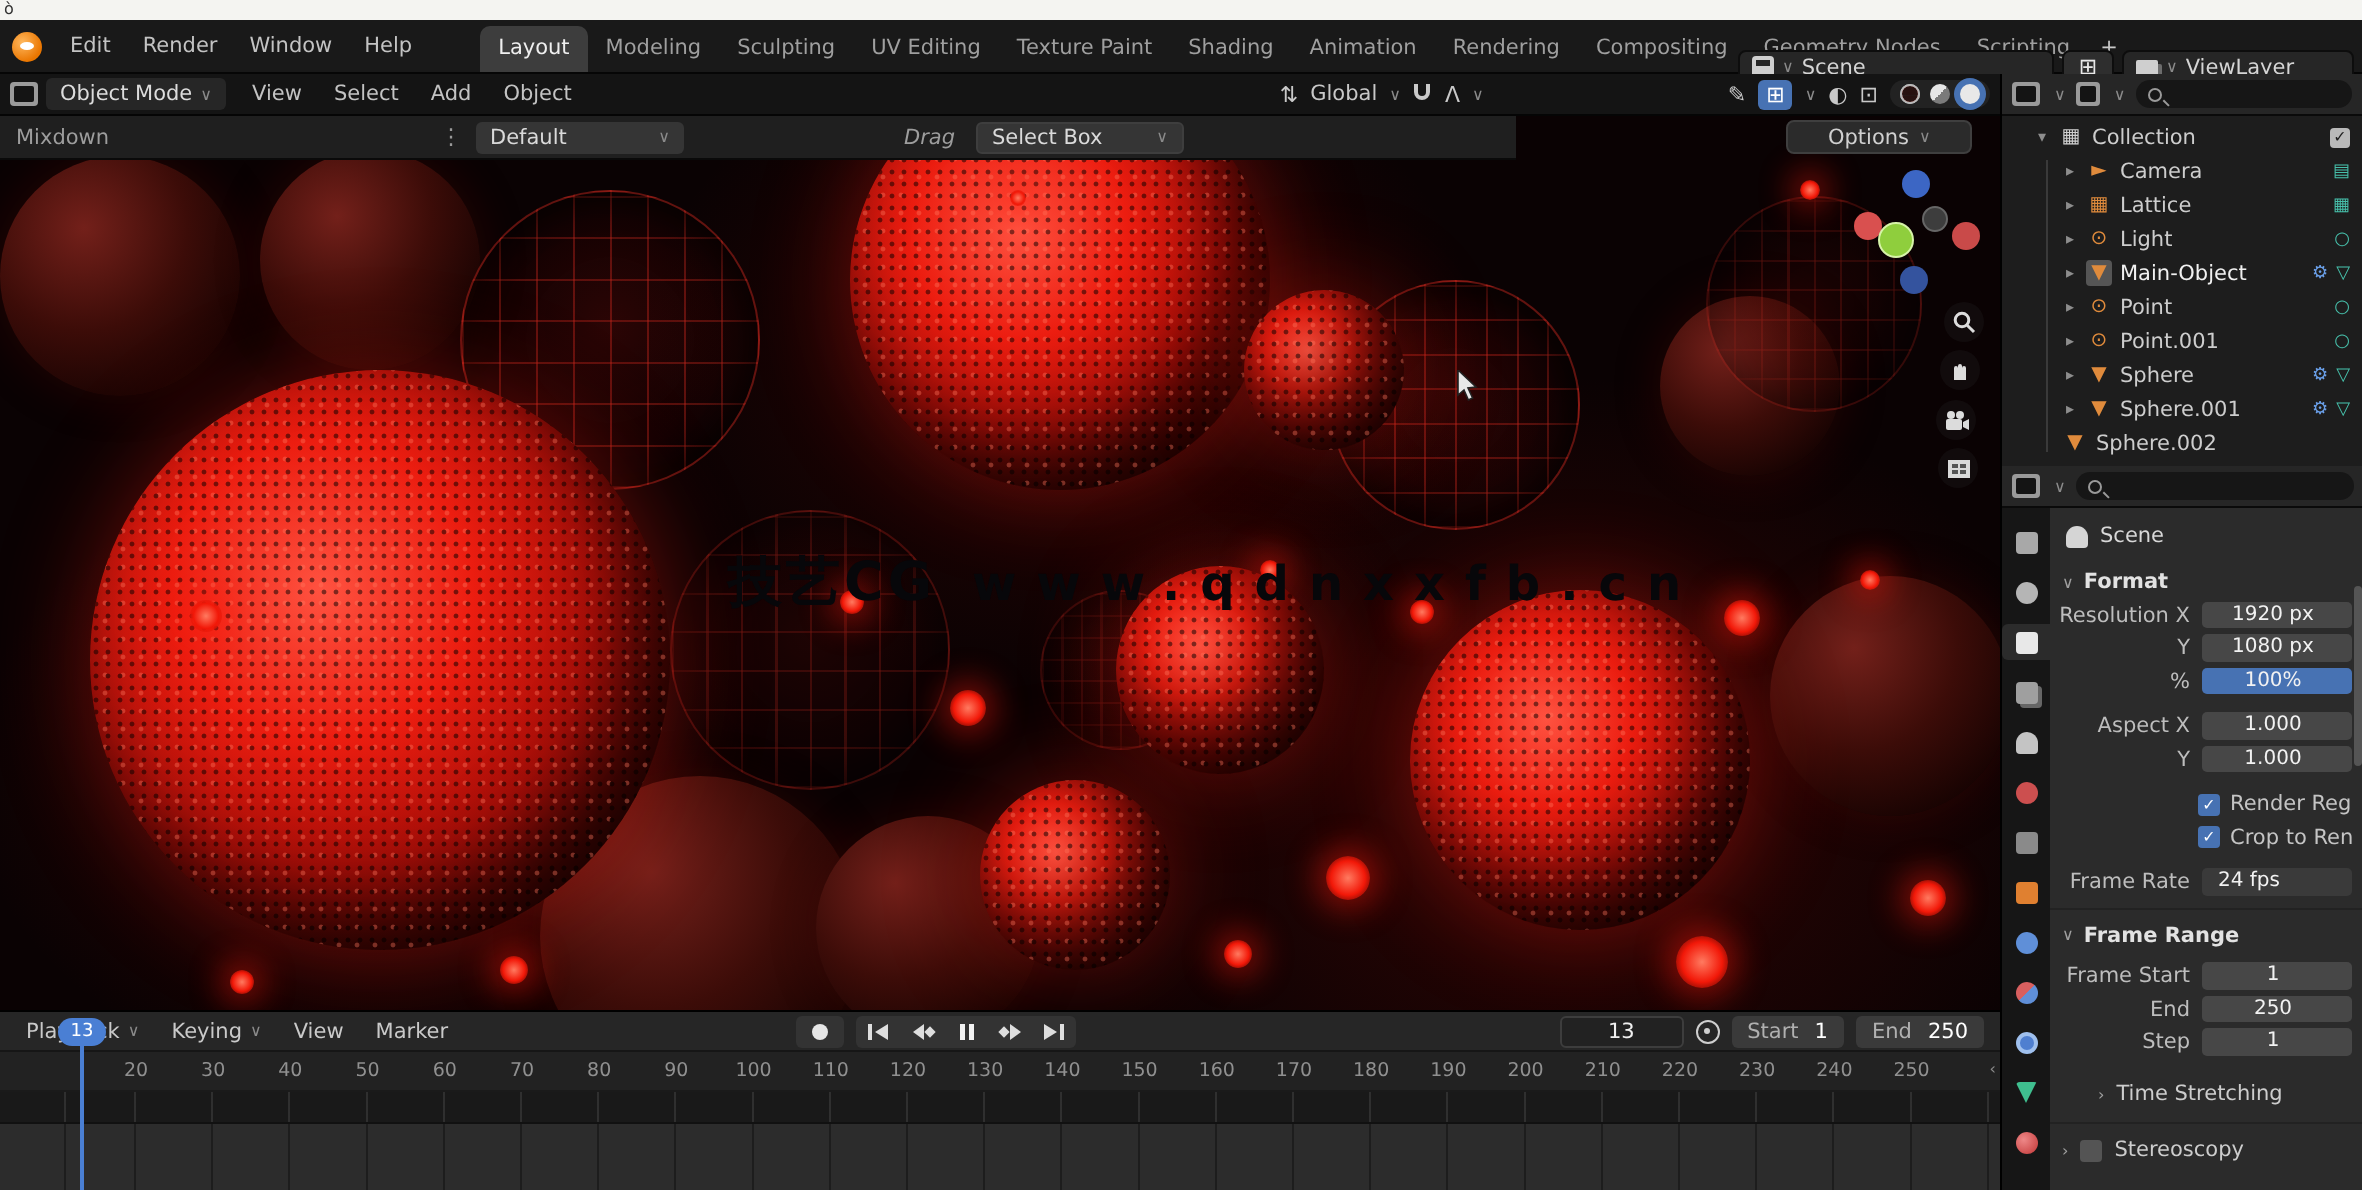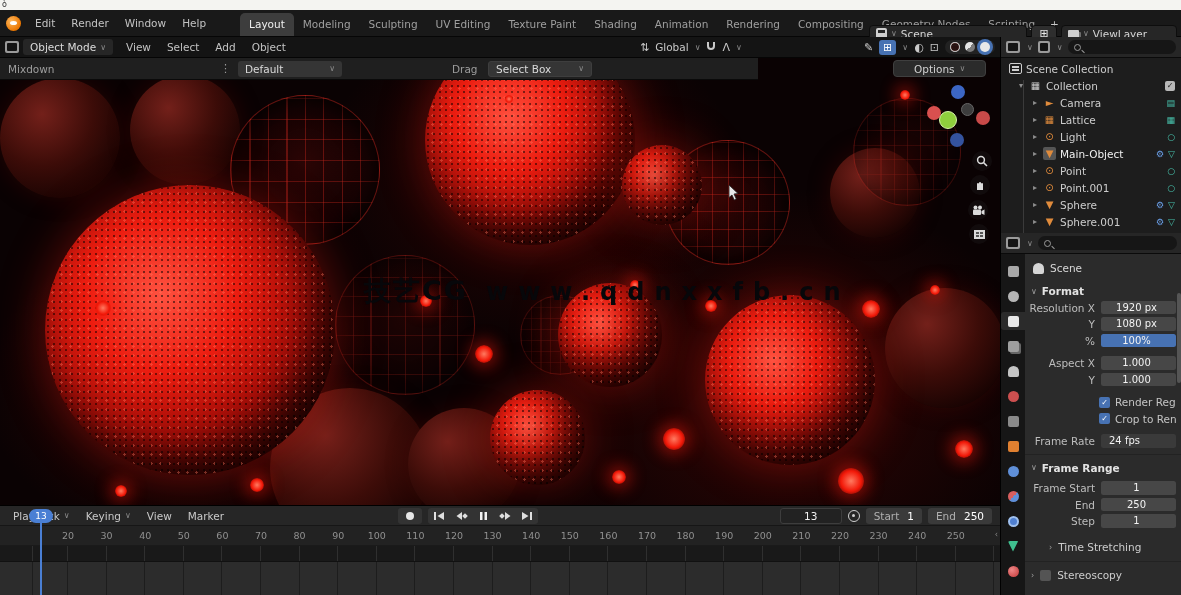--- a/index.html
+++ b/index.html
@@ -79,21 +79,21 @@
   .wm-url { font-size:24px; letter-spacing:10px; }
 
   
   .toolrow { position:absolute; left:0; top:0; width:758px; height:22px; background:#1f1f1f;
              border-bottom:1px solid #0a0a0a; display:flex; align-items:center; color:#bdbdbd; }
   .toolrow .lab { position:absolute; left:8px; color:#9d9d9d; }
   .toolrow .dots { position:absolute; left:220px; color:#9a9a9a; font-size:11px; }
   .toolrow .field { position:absolute; height:16px; background:#353535; border-radius:3px; display:flex;
                     align-items:center; gap:6px; padding:0 7px; color:#dadada; }
   .f-default { left:238px; width:104px; }
-  .drag-lab { position:absolute; left:452px; color:#9d9d9d; }
+  .drag-lab { position:absolute; left:452px; color:#9d9d9d;font-style:italic; }
   .f-selectbox { left:488px; width:104px; background:transparent; border:1px solid #3e3e3e; }
   .options-btn { position:absolute; left:893px; top:2px; height:17px; background:#2b2b2b; border:1px solid #3f3f3f;
                  border-radius:4px; display:flex; align-items:center; gap:5px; padding:0 20px; color:#d0d0d0; }
 
   
   .gz { position:absolute; border-radius:50%; }
   .nav-ic { position:absolute; width:20px; height:20px; display:flex; align-items:center; justify-content:center;
             border-radius:50%; background:rgba(40,40,40,.25); }
   .gridglyph { width:11px; height:9px;
       background:linear-gradient(#dadada 1px, transparent 1px), linear-gradient(90deg,#dadada 1px, transparent 1px), #555;
@@ -371,24 +371,20 @@
         <span class="editor-icon"></span>
         <span class="caret">∨</span>
         <span class="editor-icon" style="width:12px;"></span>
         <span class="caret">∨</span>
         <div class="search">
             <span class="mag"></span>
           </div>
       </div>
       <div class="ol-tree">
         <div class="treeline"></div>
-        <div class="ol-row" style="padding-left:8px;">
-          <span class="sc-icon"></span>
-          <span class="ol-label">Scene Collection</span>
-        </div>
         <div class="ol-row" style="padding-left:16px;">
           <span class="tw">▾</span>
           <span class="oi" style="color:#d0d0d0;">▦</span>
           <span class="ol-label">Collection</span>
           <span class="ol-check">✓</span>
         </div>
         <div class="ol-row" style="padding-left:30px;">
           <span class="tw">▸</span>
           <span class="oi orange">►</span>
           <span class="ol-label">Camera</span>

